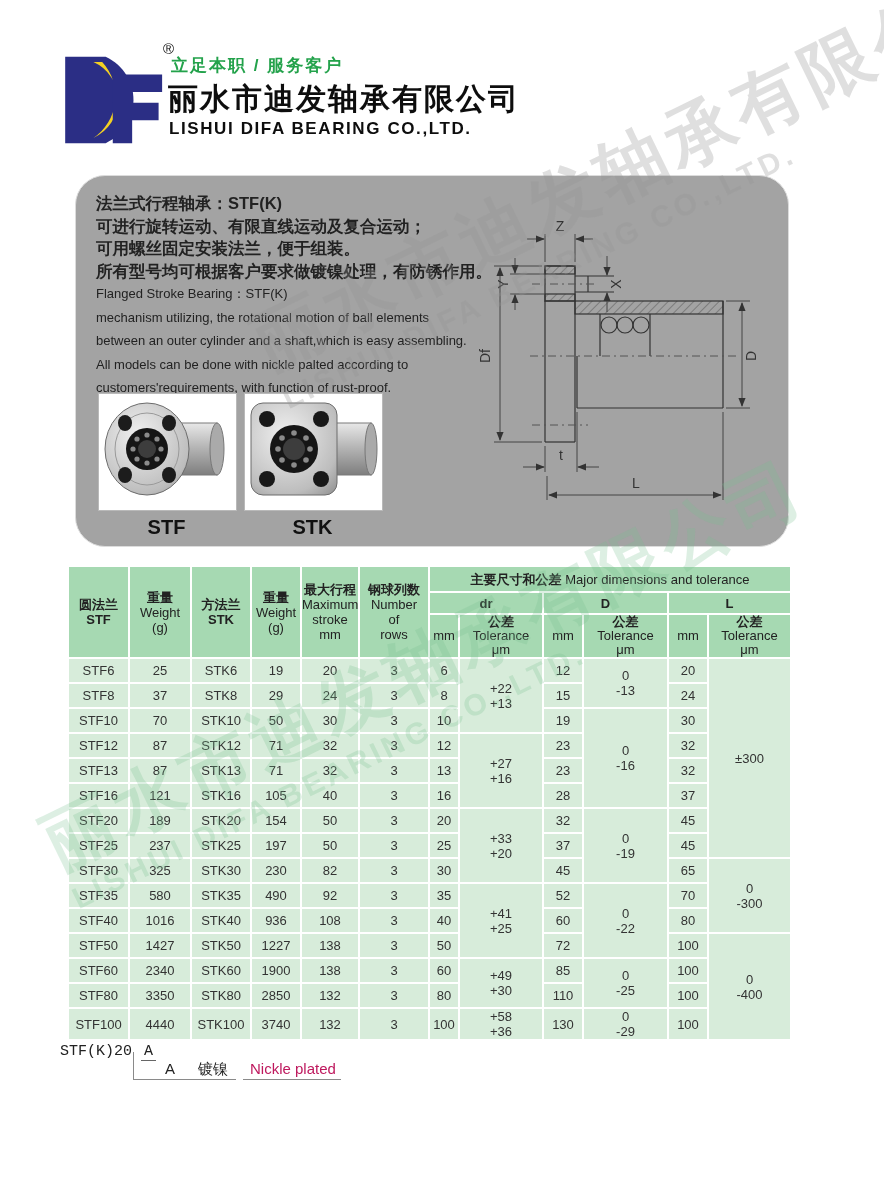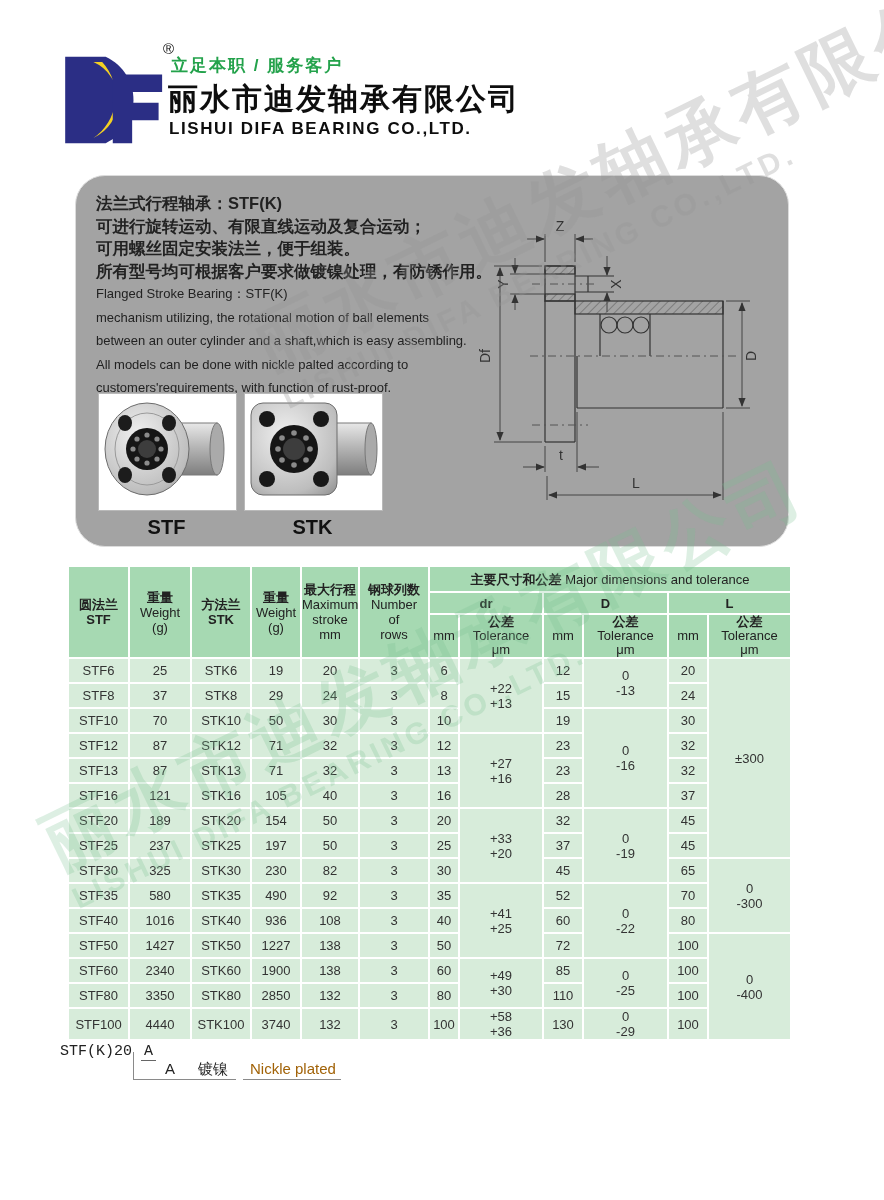--- a/index.html
+++ b/index.html
@@ -55,21 +55,21 @@
 
   
   .order-code{position:absolute;left:60px;top:1043px;font-size:15px;color:#222;font-family:Liberation Mono, monospace;}
   .order-code .suffix{border-bottom:1px solid #666;padding:0 3px;}
   .fline{position:absolute;background:#8a8a8a;}
   .fl-v{left:133px;top:1052px;width:1px;height:27px;}
   .fl-h{left:133px;top:1079px;width:103px;height:1px;}
   .fl-u{left:243px;top:1079px;width:98px;height:1px;}
   .opt-a{position:absolute;left:165px;top:1060px;font-size:15px;color:#222;}
   .opt-cn{position:absolute;left:198px;top:1060px;font-size:15px;color:#222;}
-  .opt-en{position:absolute;left:250px;top:1060px;font-size:15px;color:#a16207;}
+  .opt-en{position:absolute;left:250px;top:1060px;font-size:15px;color:#be185d;}
 </style>
 </head>
 <body>
 
 <div class="page">
 
   <div class="logo">
     <svg width="106" height="104" viewBox="0 0 120 118">
       <path d="M8,10 h46 c42,20 42,78 0,98 h-46 z" fill="#2b2e85"></path>
       <path d="M34,16 a47,47 0 0 1 0,86 a57,57 0 0 0 10,-86 z" fill="#f3d023" transform="translate(6,0)"></path>

